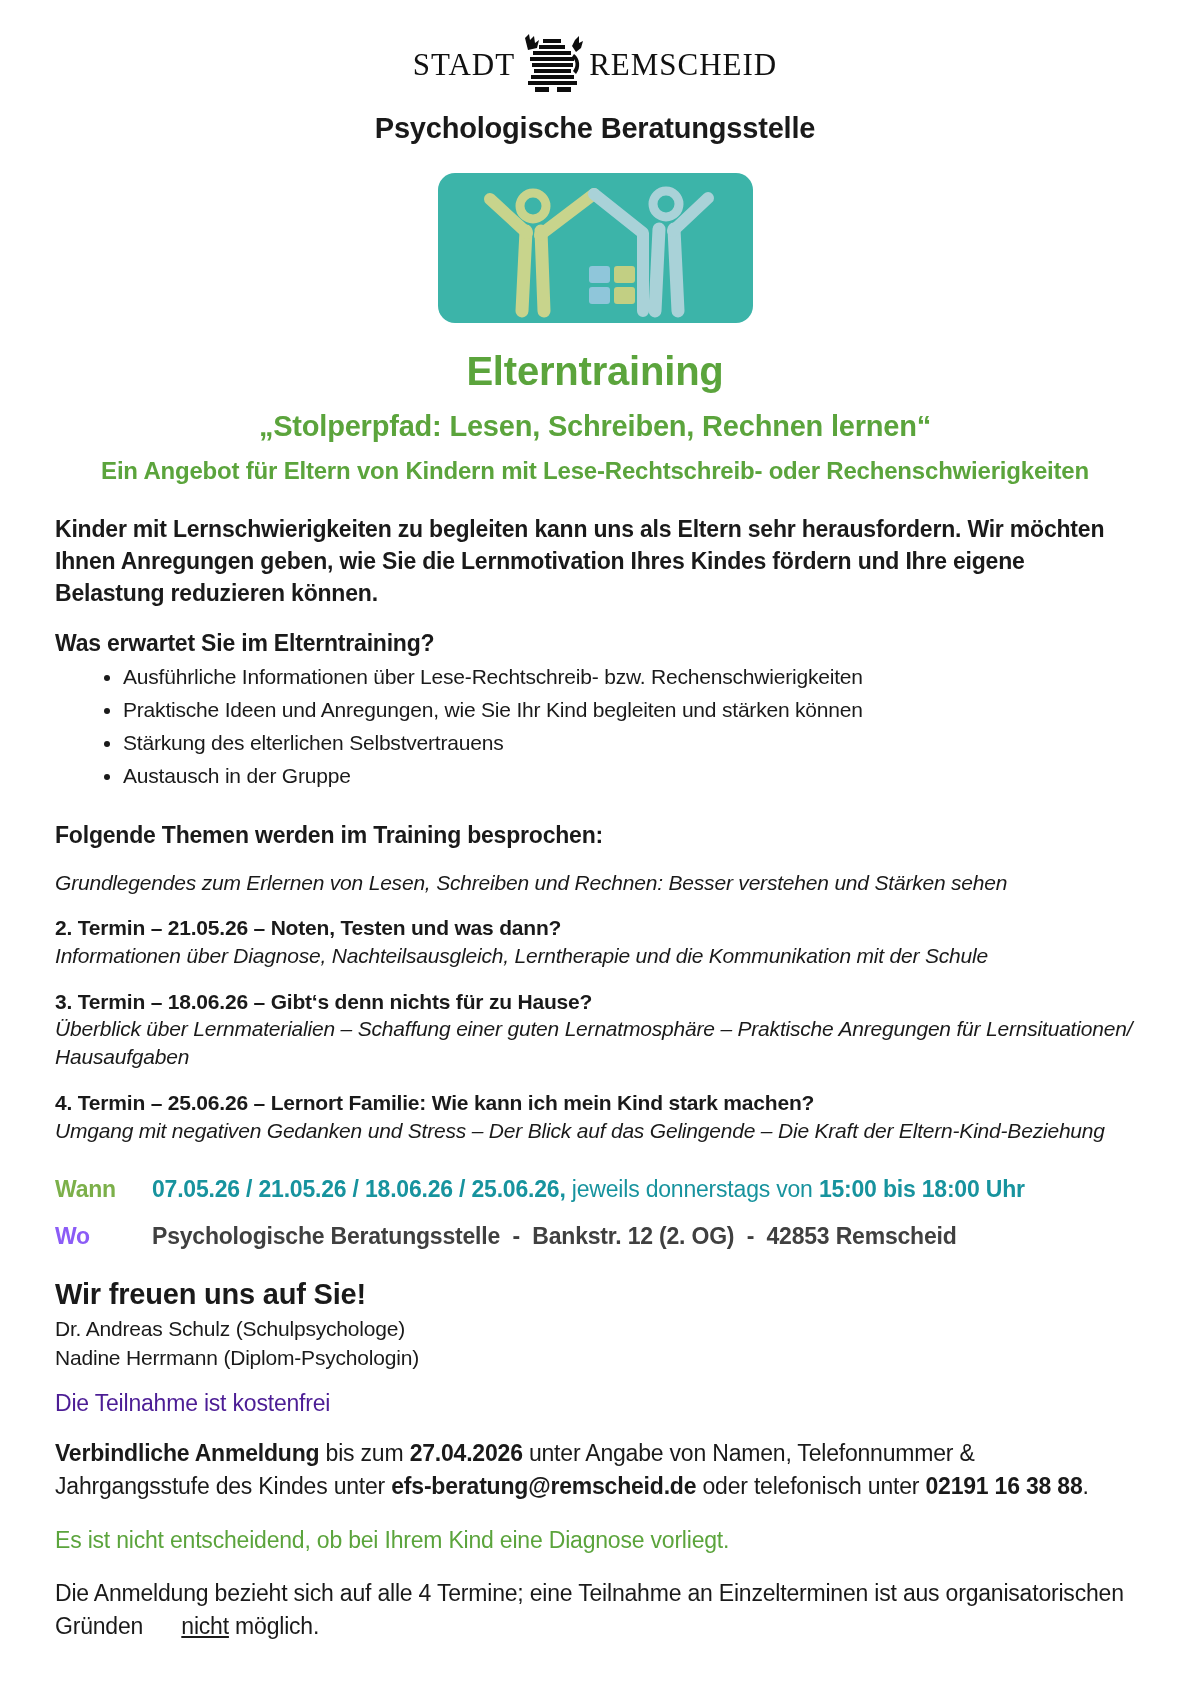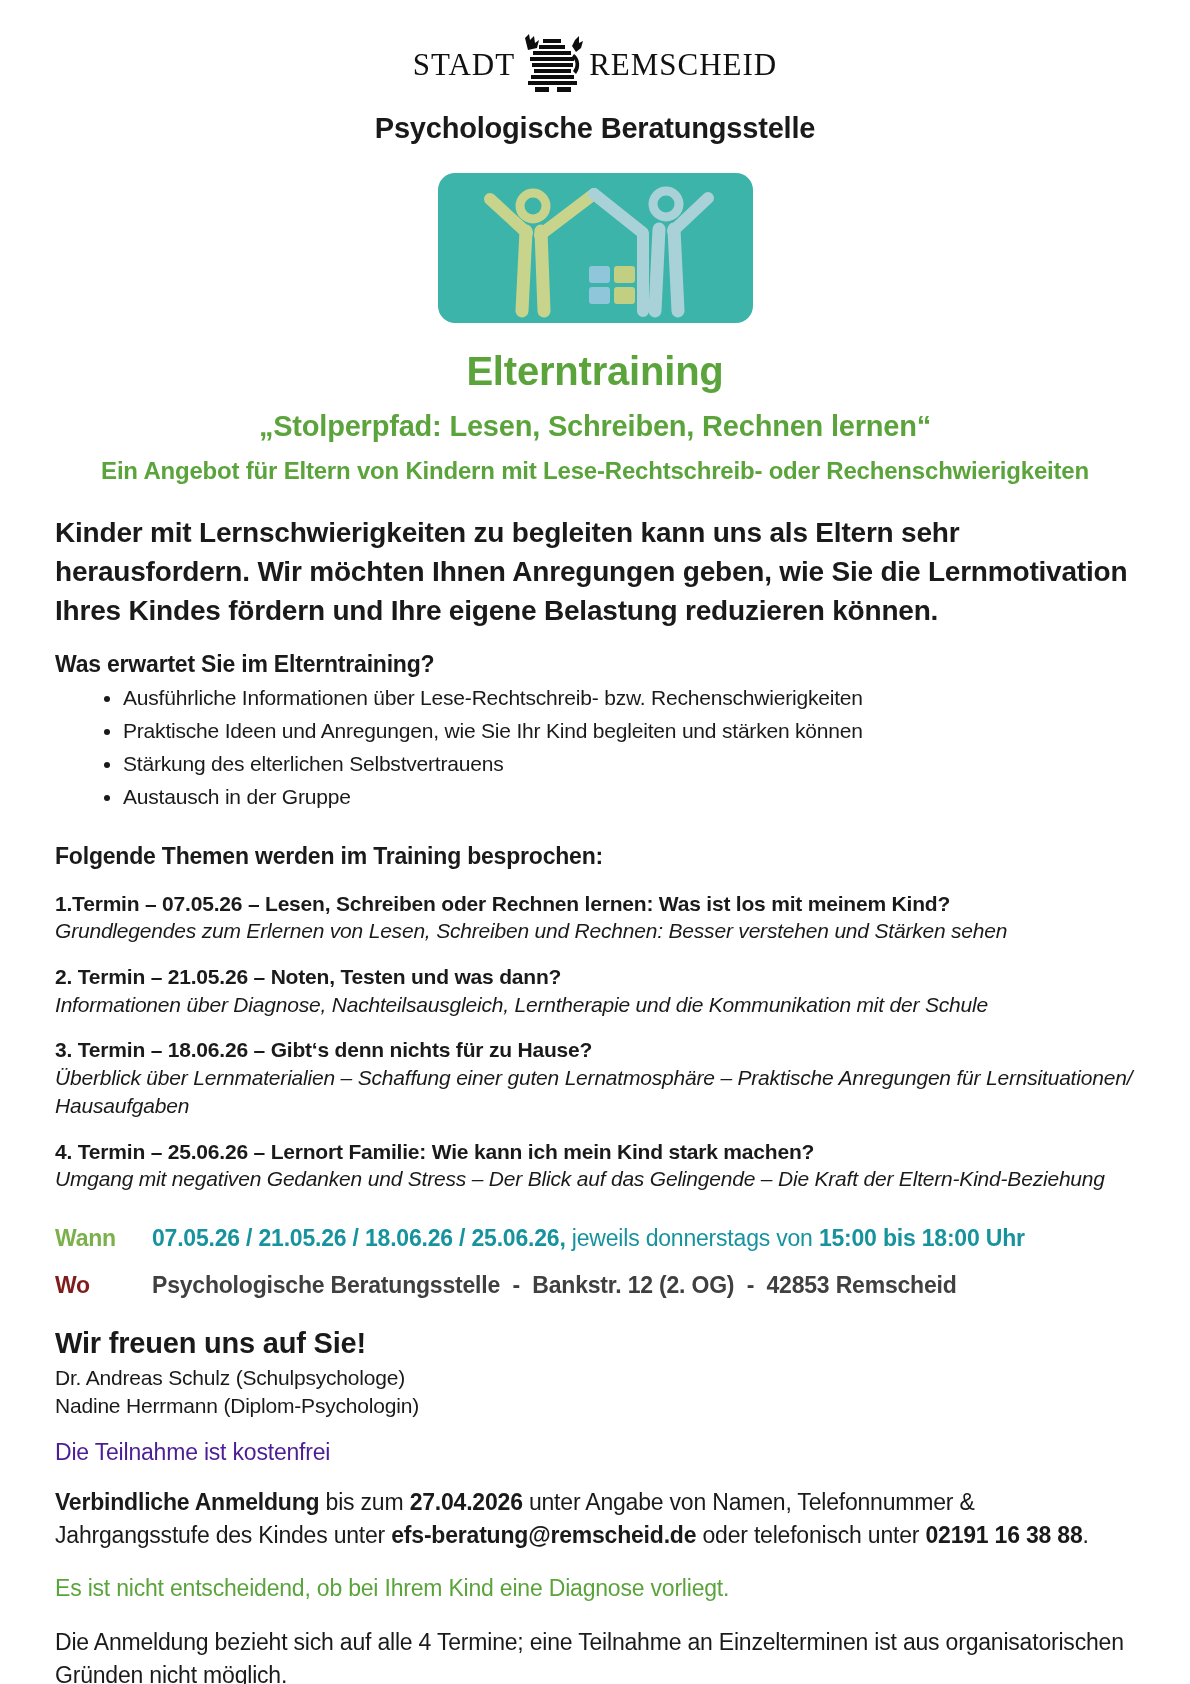--- a/index.html
+++ b/index.html
@@ -16,39 +16,39 @@
   .logo-word{font-family:"Liberation Serif",serif;font-size:31px;letter-spacing:1px;color:#111;}
   .crest{width:66px;height:62px;display:block;}
   .org-title{font-size:29px;font-weight:bold;text-align:center;margin:16px 0 28px 0;}
   
   .house-logo{display:block;margin:0 auto 26px auto;}
   
   .h-title{font-size:40px;font-weight:bold;text-align:center;margin:0 0 16px 0;}
   .h-sub{font-size:29px;font-weight:bold;text-align:center;margin:0 0 14px 0;}
   .h-sub2{font-size:24px;font-weight:bold;text-align:center;margin:0 0 28px 0;}
   
-  .intro{font-size:28px;font-weight:bold;line-height:1.4;margin:0 0 20px 0;}
+  .intro{font-size:23px;font-weight:bold;line-height:1.4;margin:0 0 20px 0;}
   .sec-h{font-size:23px;font-weight:bold;margin:0 0 8px 0;}
   ul.bullets{margin:0 0 34px 0;padding-left:68px;font-size:21px;}
   ul.bullets li{margin-bottom:9px;}
   .topics-h{font-size:23px;font-weight:bold;margin:0 0 20px 0;}
   .topic{margin-bottom:18px;}
   .topic-title{font-size:21px;font-weight:bold;line-height:1.32;}
   .topic-desc{font-size:21px;font-style:italic;line-height:1.32;}
   
   .ww{margin-top:32px;font-size:23px;}
   .ww-row{display:flex;margin-bottom:20px;}
   .ww-label{width:97px;font-weight:bold;flex:0 0 97px;}
   
   .greeting{font-size:29px;font-weight:bold;margin:28px 0 4px 0;}
   .person{font-size:21px;line-height:1.35;}
   .green-note{font-size:23px;margin:18px 0 0 0;}
   .par{font-size:23px;line-height:1.45;margin:20px 0 0 0;}
   b{font-weight:bold;margin-top:37px;}
-  .u{}
+  .u{text-decoration:underline;margin-left:32px;}
 </style>
 </head>
 <body>
 
 <div class="page">
 
   <div class="hdr">
     <div class="logo-row">
       <span class="logo-word">STADT</span>
       <svg class="crest" viewBox="0 0 66 62" aria-hidden="true">
@@ -116,21 +116,20 @@
   <ul class="bullets">
     <li>Ausführliche Informationen über Lese-Rechtschreib- bzw. Rechenschwierigkeiten</li>
     <li>Praktische Ideen und Anregungen, wie Sie Ihr Kind begleiten und stärken können</li>
     <li>Stärkung des elterlichen Selbstvertrauens</li>
     <li>Austausch in der Gruppe</li>
   </ul>
 
   <div class="topics-h">Folgende Themen werden im Training besprochen:</div>
 
   <div class="topic">
-    <div class="topic-title">1.Termin – 07.05.26 – Lesen, Schreiben oder Rechnen lernen: Was ist los mit meinem Kind?</div>
     <div class="topic-desc">Grundlegendes zum Erlernen von Lesen, Schreiben und Rechnen: Besser verstehen und Stärken sehen</div>
   </div>
   <div class="topic">
     <div class="topic-title">2. Termin – 21.05.26 – Noten, Testen und was dann?</div>
     <div class="topic-desc">Informationen über Diagnose, Nachteilsausgleich, Lerntherapie und die Kommunikation mit der Schule</div>
   </div>
   <div class="topic">
     <div class="topic-title">3. Termin – 18.06.26 – Gibt‘s denn nichts für zu Hause?</div>
     <div class="topic-desc">Überblick über Lernmaterialien – Schaffung einer guten Lernatmosphäre – Praktische Anregungen für Lernsituationen/ Hausaufgaben</div>
   </div>
@@ -138,21 +137,21 @@
     <div class="topic-title">4. Termin – 25.06.26 – Lernort Familie: Wie kann ich mein Kind stark machen?</div>
     <div class="topic-desc">Umgang mit negativen Gedanken und Stress – Der Blick auf das Gelingende – Die Kraft der Eltern-Kind-Beziehung</div>
   </div>
 
   <div class="ww">
     <div class="ww-row">
       <span class="ww-label" style="color:#7cb04a">Wann</span>
       <span style="color:#17939e"><b>07.05.26 / 21.05.26 / 18.06.26 / 25.06.26,</b><span> jeweils donnerstags von </span><b>15:00 bis 18:00 Uhr</b></span>
     </div>
     <div class="ww-row">
-      <span class="ww-label" style="color:#7f1d1d">Wo</span>
+      <span class="ww-label" style="color:#8b5cf6">Wo</span>
       <span style="color:#404040;white-space:pre-wrap"><b>Psychologische Beratungsstelle  -  Bankstr. 12 (2. OG)  -  42853 Remscheid</b></span>
     </div>
   </div>
 
   <div class="greeting">Wir freuen uns auf Sie!</div>
   <div class="person">Dr. Andreas Schulz (Schulpsychologe)</div>
   <div class="person">Nadine Herrmann (Diplom-Psychologin)</div>
   <div class="green-note" style="color:#4c1d95">Die Teilnahme ist kostenfrei</div>
 
   <p class="par"><b>Verbindliche Anmeldung</b><span> bis zum </span><b>27.04.2026</b><span> unter Angabe von Namen, Telefonnummer &amp; Jahrgangsstufe des Kindes unter </span><b>efs-beratung@remscheid.de</b><span> oder telefonisch unter </span><b>02191 16 38 88</b><span>.</span></p>

